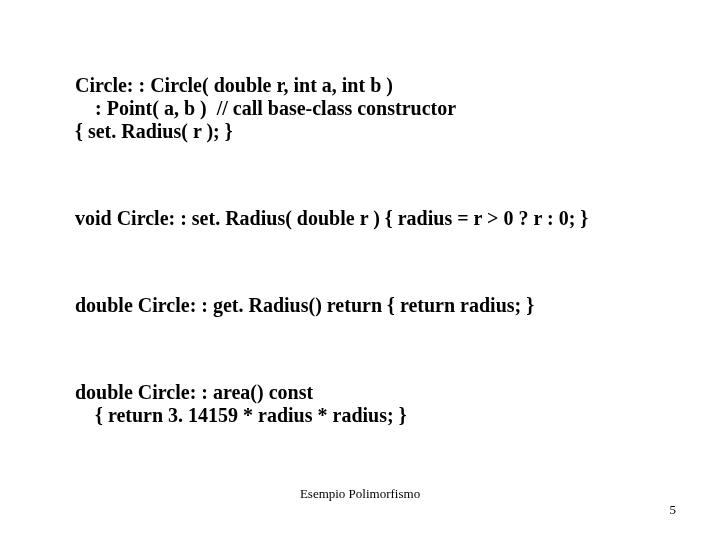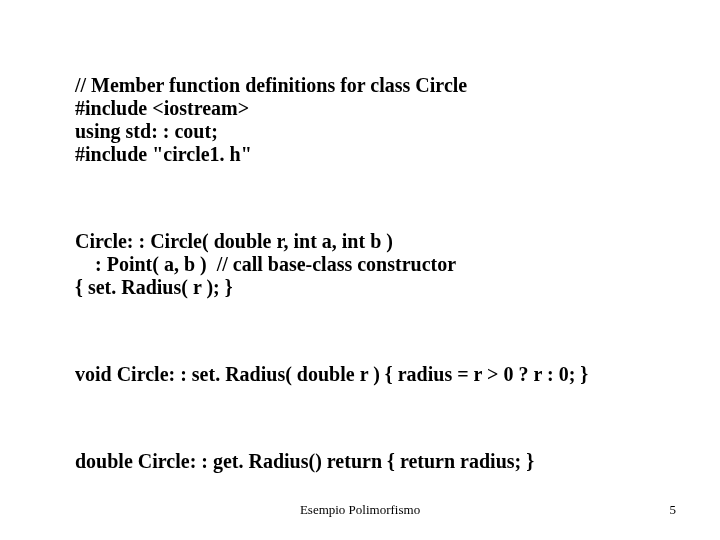--- a/index.html
+++ b/index.html
@@ -35,38 +35,34 @@
     position: absolute;
     bottom: 22px;
     left: 0;
     width: 100%;
     font-size: 13px;
   }
   .footer-center {
     position: absolute;
     left: 50%;
     transform: translateX(-50%);
-    bottom: 0;
+    bottom: 16px;
     font-family: Liberation Serif, serif;
   }
   .footer-right {
     position: absolute;
     right: 44px;
     bottom: 0;
   }
 </style>
 </head>
 <body>
 
 <div class="slide">
   <div class="content">
-    <span class="blk">// Member function definitions for class Circle
-#include &lt;iostream&gt;
-using std: : cout;
-#include "circle1. h"</span>
     <span class="blk">Circle: : Circle( double r, int a, int b )
     : Point( a, b )  // call base-class constructor
 { set. Radius( r ); }</span>
     <span class="blk">void Circle: : set. Radius( double r ) { radius = r &gt; 0 ? r : 0; }</span>
     <span class="blk">double Circle: : get. Radius() return { return radius; }</span>
     <span class="blk">double Circle: : area() const
     { return 3. 14159 * radius * radius; }</span>
     
   </div>
   <div class="footer">

